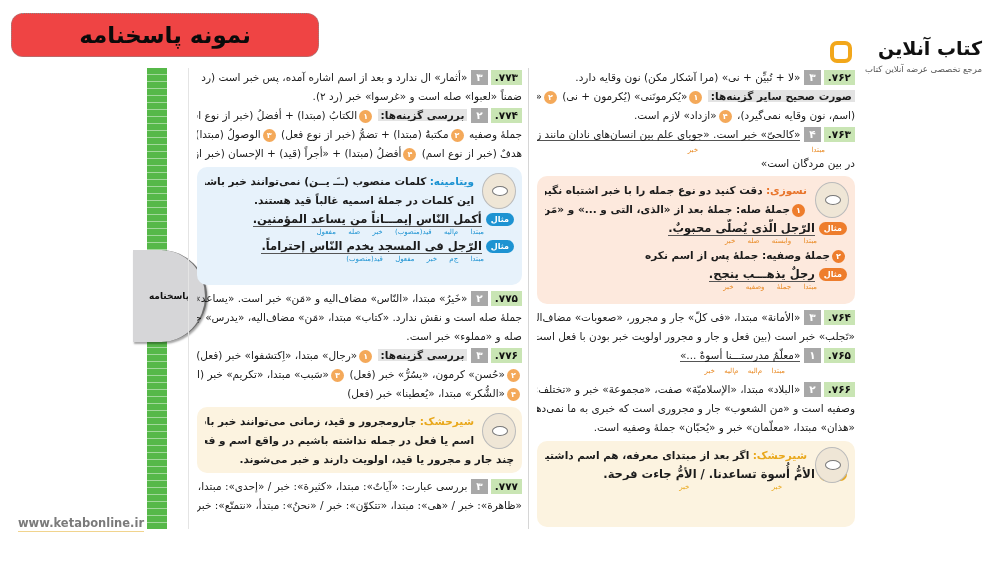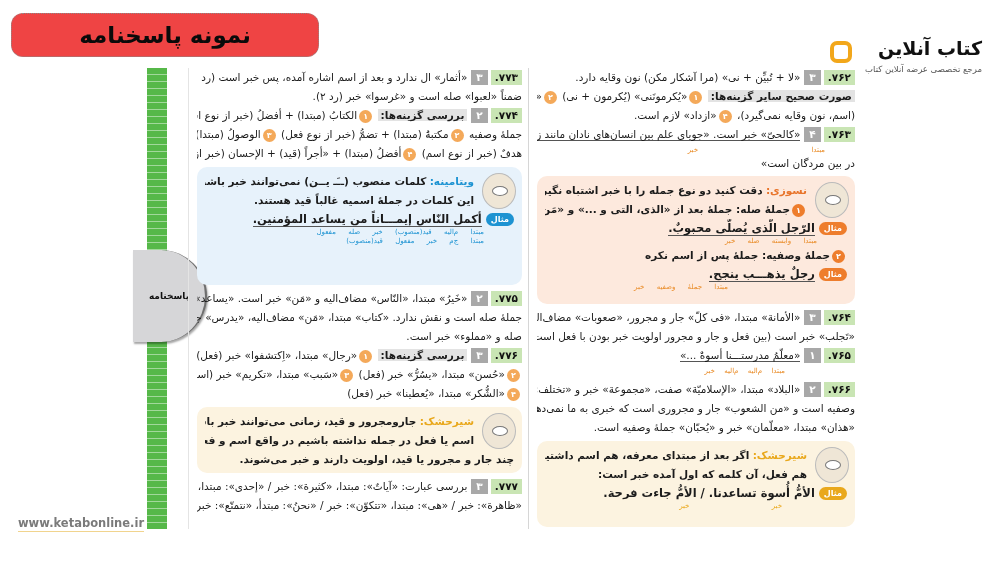--- a/index.html
+++ b/index.html
@@ -98,41 +98,40 @@
   </div>
 
   <div class="box orange" style="height:128px; margin-top:3px; padding-right:48px;">
     <div class="mascot" style="right:6px; top:6px;"></div>
     <div class="line"><span class="box-title">نسوزی:</span> <b>دقت کنید دو نوع جمله را با خبر اشتباه نگیرید.</b></div>
     <div class="line" style="font-weight:bold;"><span class="opt" style="background:#ee7d2c;">۱</span><span>جملهٔ صله: جملهٔ بعد از «الذی، التی و ...» و «مَن، ما» وسط جمله</span></div>
     <div class="ex-line" style="margin-right:-40px;"><span class="ex-pill">مثال</span><span class="u">الرّجل الّذی یُصلّی محبوبٌ.</span></div>
     <div class="ex-tags" style="margin-right:-40px;"><span>مبتدا</span> <span>وابسته</span> <span>صله</span> <span>خبر</span></div>
     <div class="line" style="font-weight:bold; margin-right:-40px;"><span class="opt" style="background:#ee7d2c;">۲</span><span>جملهٔ وصفیه: جملهٔ پس از اسم نکره</span></div>
     <div class="ex-line" style="margin-right:-40px;"><span class="ex-pill">مثال</span><span class="u">رجلٌ یذهـــب ینجح.</span></div>
-    <div class="ex-tags" style="margin-right:-40px;text-align:center;"><span>مبتدا</span> <span>جملهٔ وصفیه</span> <span>خبر</span></div>
+    <div class="ex-tags" style="margin-right:-40px;"><span>مبتدا</span> <span>جملهٔ وصفیه</span> <span>خبر</span></div>
   </div>
 
   <div>
     <div class="line"><span class="qnum">۷۶۴.</span><span class="ans">۳</span><span>«الأمانة» مبتدا، «فی کلّ» جار و مجرور، «صعوبات» مضاف‌الیه و</span></div>
     <div class="line"><span>«تَجلب» خبر است (بین فعل و جار و مجرور اولویت خبر بودن با فعل است).</span></div>
   </div>
   <div>
     <div class="line"><span class="qnum">۷۶۵.</span><span class="ans">۱</span><span class="u">«معلّمُ مدرستـــنا أسوةٌ ...»</span></div>
     <div class="line" style="line-height:9px; padding-right:70px; word-spacing:6px;"><span class="tag-lbl">مبتدا</span> <span class="tag-lbl">م‌الیه</span> <span class="tag-lbl">م‌الیه</span> <span class="tag-lbl">خبر</span></div>
   </div>
   <div style="margin-top:4px;">
     <div class="line"><span class="qnum">۷۶۶.</span><span class="ans">۲</span><span>«البلاد» مبتدا، «الإسلامیّة» صفت، «مجموعة» خبر و «تختلف» جملهٔ</span></div>
     <div class="line"><span>وصفیه است و «من الشعوب» جار و مجروری است که خبری به ما نمی‌دهد.</span></div>
     <div class="line"><span>«هذان» مبتدا، «معلّمان» خبر و «یُحبّان» جملهٔ وصفیه است.</span></div>
   </div>
 
   <div class="box cream" style="height:86px; padding-right:48px;">
     <div class="mascot" style="right:6px; top:6px;"></div>
     <div class="line"><span class="box-title">شیرحشک:</span> <b>اگر بعد از مبتدای معرفه، هم اسم داشتیم</b></div>
-    <div class="line" style="font-weight:bold;"><span>هم فعل، آن کلمه که اول آمده خبر است:</span></div>
     <div class="ex-line" style="margin-right:-40px;"><span class="ex-pill">مثال</span><span>الأمُّ أُسوة تساعدنا. / الأمُّ جاءت فرحة.</span></div>
     <div class="ex-tags" style="margin-right:0; word-spacing:80px; padding-right:25px;"><span>خبر</span> <span>خبر</span></div>
   </div>
 </div>
 
 <div class="col left">
   <div>
     <div class="line"><span class="qnum">۷۷۳.</span><span class="ans">۳</span><span>«أثمار» ال ندارد و بعد از اسم اشاره آمده، پس خبر است (رد ۱ و ۴).</span></div>
     <div class="line"><span>ضمناً «لعبوا» صله است و «غرسوا» خبر (رد ۲).</span></div>
   </div>
@@ -141,31 +140,32 @@
     <div class="line"><span>جملهٔ وصفیه</span> <span class="opt">۲</span><span>مکتبةُ (مبتدا) + تضمُّ (خبر از نوع فعل)</span> <span class="opt">۳</span><span>الوصولُ (مبتدا) +</span></div>
     <div class="line"><span>هدفٌ (خبر از نوع اسم)</span> <span class="opt">۴</span><span>أفضلُ (مبتدا) + «أجراً (قید) + الإحسان (خبر از نوع اسم)</span></div>
   </div>
 
   <div class="box blue" style="height:118px; padding-right:48px;">
     <div class="mascot" style="right:6px; top:6px;"></div>
     <div class="line"><span class="box-title">ویتامینه:</span> <b>کلمات منصوب (ــَـ یــن) نمی‌توانند خبر باشند؛</b></div>
     <div class="line" style="font-weight:bold;"><span>این کلمات در جملهٔ اسمیه غالباً قید هستند.</span></div>
     <div class="ex-line" style="margin-right:-40px;"><span class="ex-pill">مثال</span><span class="u">أکمل النّاس إیمـــاناً من یساعد المؤمنین.</span></div>
     <div class="ex-tags" style="margin-right:-40px;"><span>مبتدا</span> <span>م‌الیه</span> <span>قید(منصوب)</span> <span>خبر</span> <span>صله</span> <span>مفعول</span></div>
+    <div class="ex-line" style="margin-right:-40px;"><span class="ex-pill">مثال</span><span class="u">الرّجل فی المسجد یخدم النّاس إحتراماً.</span></div>
     <div class="ex-tags" style="margin-right:-40px;"><span>مبتدا</span> <span>ج‌م</span> <span>خبر</span> <span>مفعول</span> <span>قید(منصوب)</span></div>
   </div>
 
   <div>
     <div class="line"><span class="qnum">۷۷۵.</span><span class="ans">۲</span><span>«خَیرُ» مبتدا، «النّاس» مضاف‌الیه و «مَن» خبر است. «یساعد» هم</span></div>
     <div class="line"><span>جملهٔ صله است و نقش ندارد. «کتاب» مبتدا، «مَن» مضاف‌الیه، «یدرس» جملهٔ</span></div>
     <div class="line"><span>صله و «مملوء» خبر است.</span></div>
   </div>
   <div>
     <div class="line"><span class="qnum">۷۷۶.</span><span class="ans">۳</span><span class="hl">بررسی گزینه‌ها:</span> <span class="opt">۱</span><span>«رجال» مبتدا، «اِکتشفوا» خبر (فعل)</span></div>
-    <div class="line"><span class="opt">۲</span><span>«حُسن» مبتدا، «یسُرُّ» خبر (فعل)</span> <span class="opt">۳</span><span>«سَبب» مبتدا، «تکریم» خبر (اسم)</span></div>
+    <div class="line"><span class="opt">۲</span><span>«حُسن» کرمون، «یسُرُّ» خبر (فعل)</span> <span class="opt">۳</span><span>«سَبب» مبتدا، «تکریم» خبر (اسم)</span></div>
     <div class="line"><span class="opt">۴</span><span>«الشُّکر» مبتدا، «یُعطینا» خبر (فعل)</span></div>
   </div>
 
   <div class="box cream" style="height:66px; padding-right:48px;">
     <div class="mascot" style="right:6px; top:6px;"></div>
     <div class="line"><span class="box-title">شیرحشک:</span> <b>جارومجرور و قید، زمانی می‌توانند خبر باشند که</b></div>
     <div class="line" style="font-weight:bold;"><span>اسم یا فعل در جمله نداشته باشیم در واقع اسم و فعل بین</span></div>
     <div class="line" style="font-weight:bold; margin-right:-40px;"><span>چند جار و مجرور یا قید، اولویت دارند و خبر می‌شوند.</span></div>
   </div>
 

